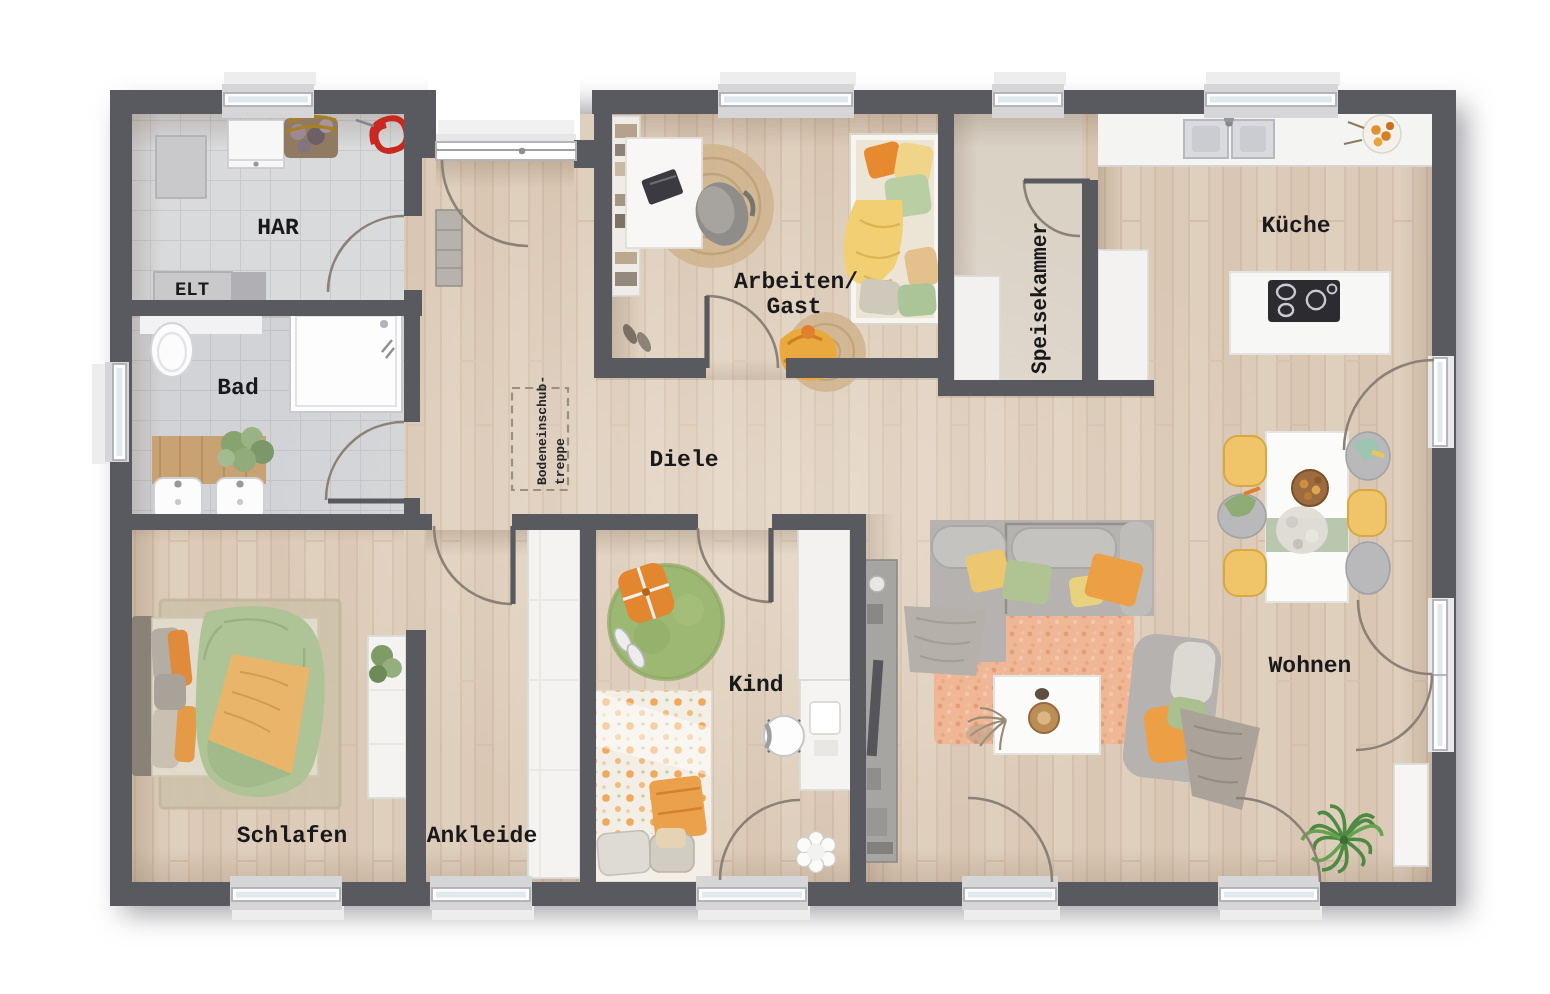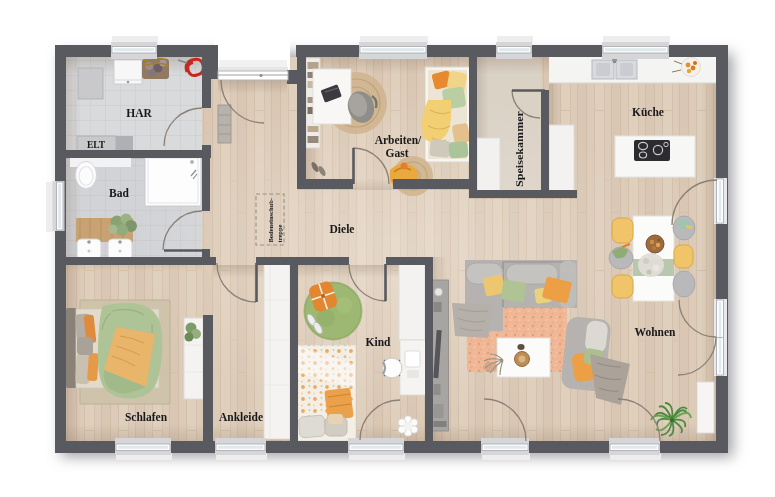--- a/index.html
+++ b/index.html
@@ -1,16 +1,16 @@
 <!DOCTYPE html>
 <html><head>
 <meta charset="utf-8">
 <style>
 html,body{margin:0;padding:0;background:#ffffff;}
-#plan{position:relative;width:775px;height:497px;background:#ffffff;font-family:Liberation Serif, serif;overflow:hidden;}
+#plan{position:relative;width:775px;height:497px;background:#ffffff;font-family:Liberation Mono, monospace;overflow:hidden;}
 svg{position:absolute;left:0;top:0;}
 </style>
 </head>
 <body>
 <div id="plan">
 <svg width="775" height="497" viewBox="0 0 775 497">
 <defs>
 <pattern id="wood" width="34" height="160" patternUnits="userSpaceOnUse">
   <rect width="34" height="160" fill="#dccbb8"></rect>
   <rect x="0" width="8" height="160" fill="#d9c7b4"></rect>

